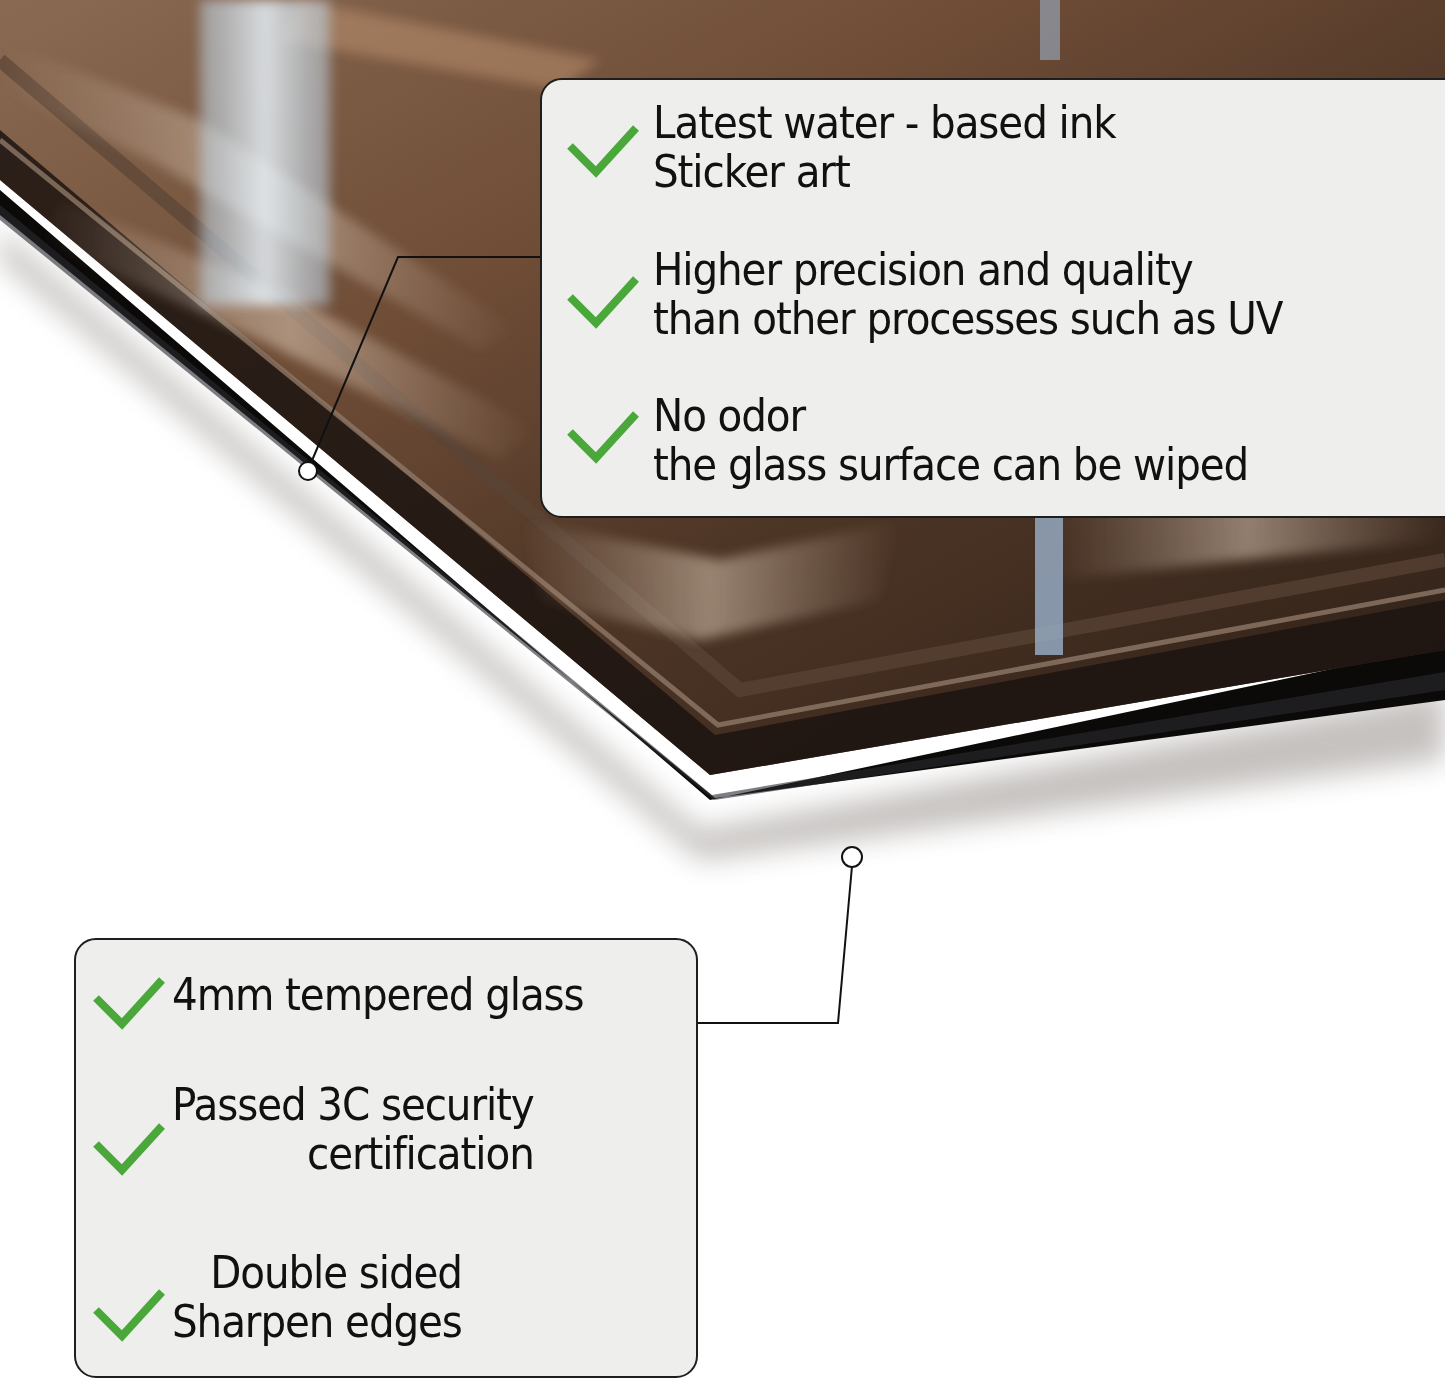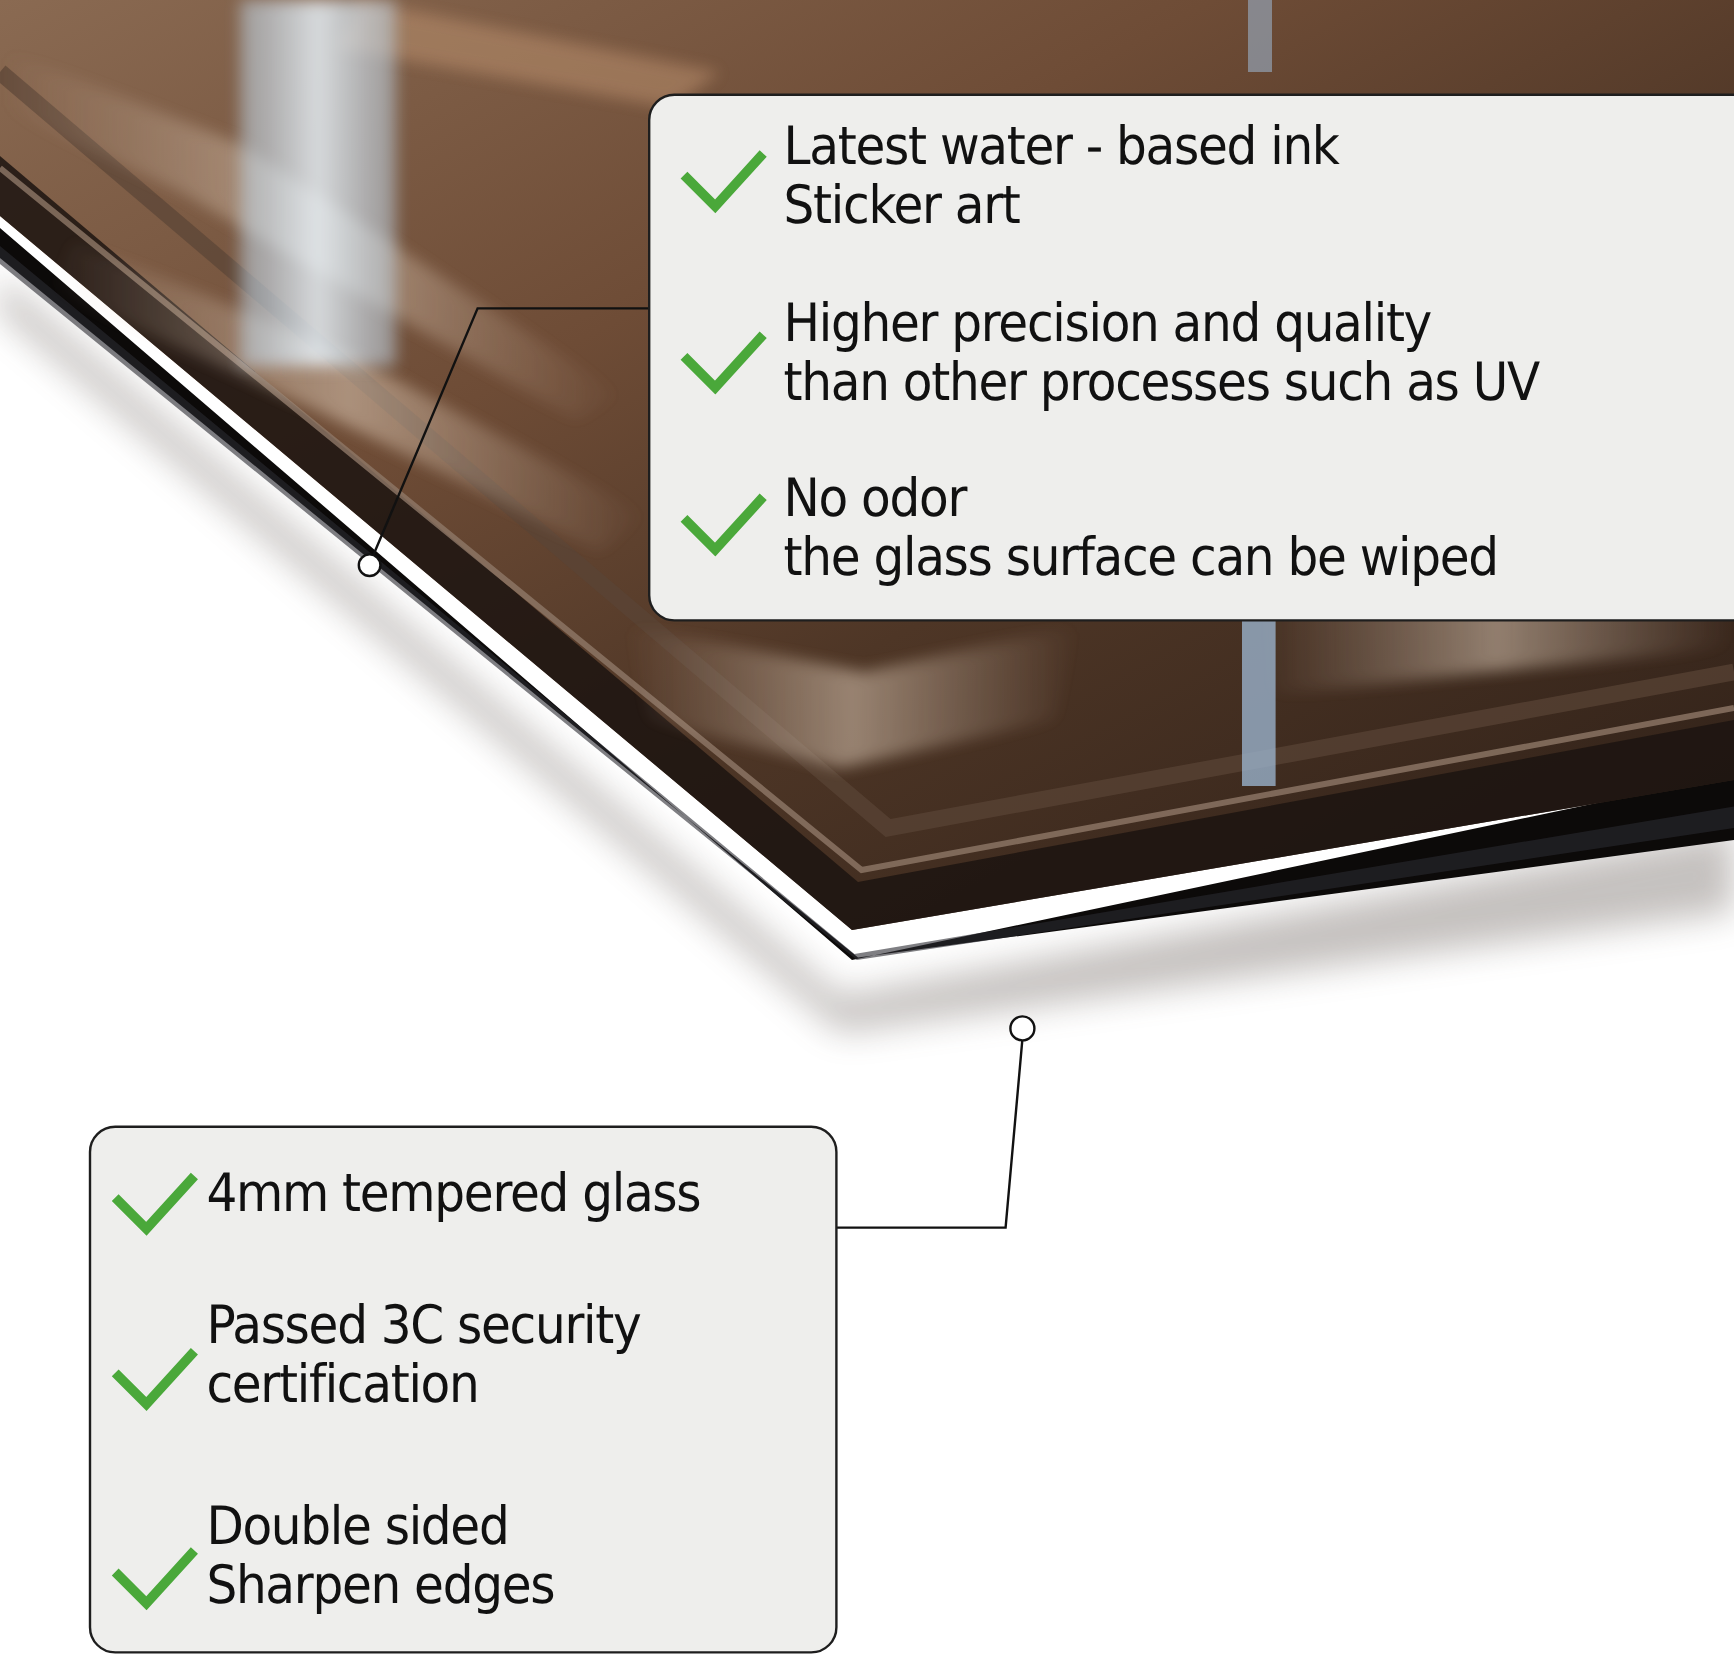--- a/index.html
+++ b/index.html
@@ -121,21 +121,21 @@
     <svg class="check" style="left:24px; top:328px;" width="74" height="56" viewBox="0 0 74 56">
       <polyline points="4,24 30,50 70,6" fill="none" stroke="#4aa83a" stroke-width="8"></polyline>
     </svg>
     <div class="feature-text" style="left:111px; top:311px;">
       <span>No odor</span>
       <span>the glass surface can be wiped</span>
     </div>
   </div>
 </div>
 
-<div class="callout" style="left:74px; top:938px; width:624px; height:440px;">
+<div class="callout" style="left:74px; top:938px; width:624px; height:440px;text-align:right;">
 
   <div class="feature" style="left:0; top:0;">
     <svg class="check" style="left:16px; top:34px;" width="74" height="56" viewBox="0 0 74 56">
       <polyline points="4,24 30,50 70,6" fill="none" stroke="#4aa83a" stroke-width="8"></polyline>
     </svg>
     <div class="feature-text" style="left:96px; top:30px;">
       <span>4mm tempered glass</span>
     </div>
   </div>
 

